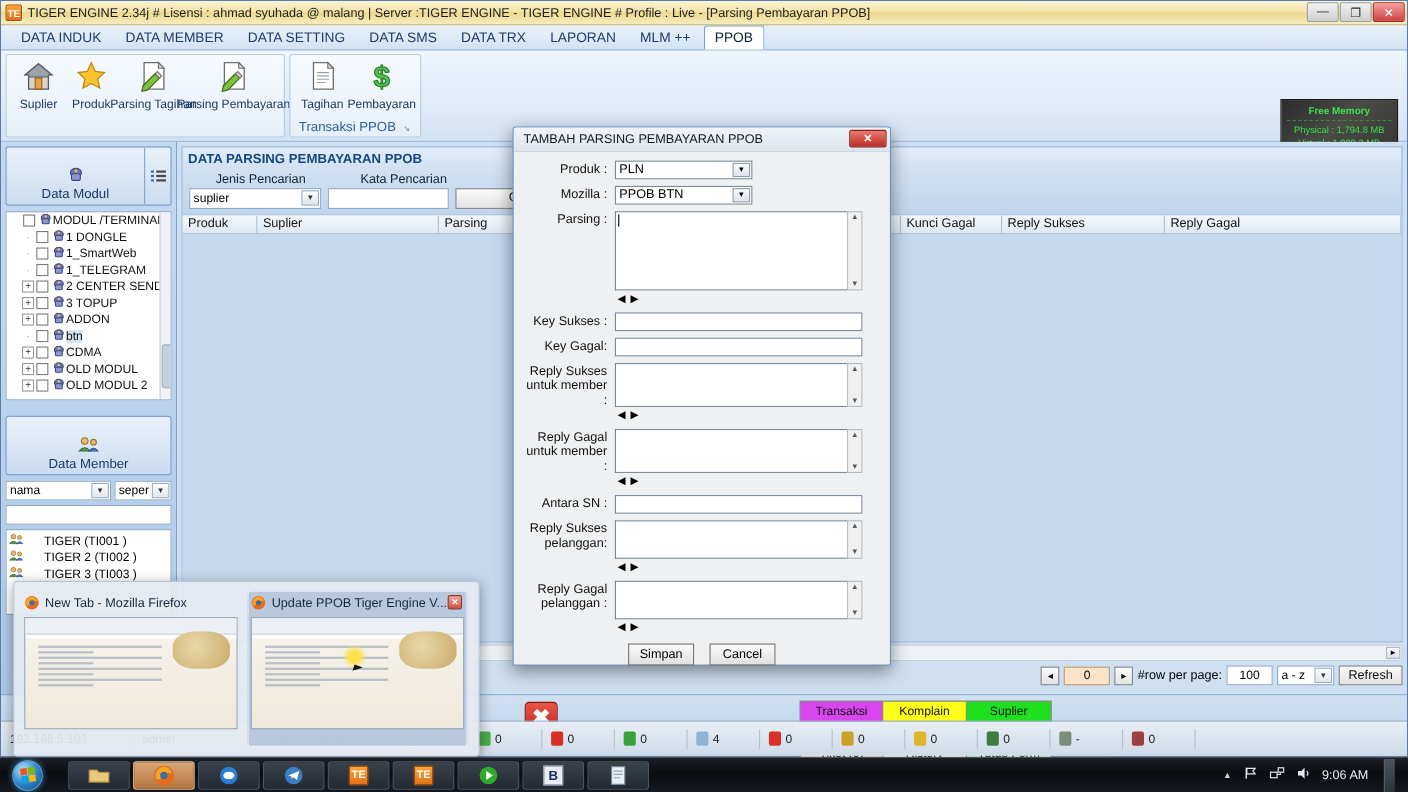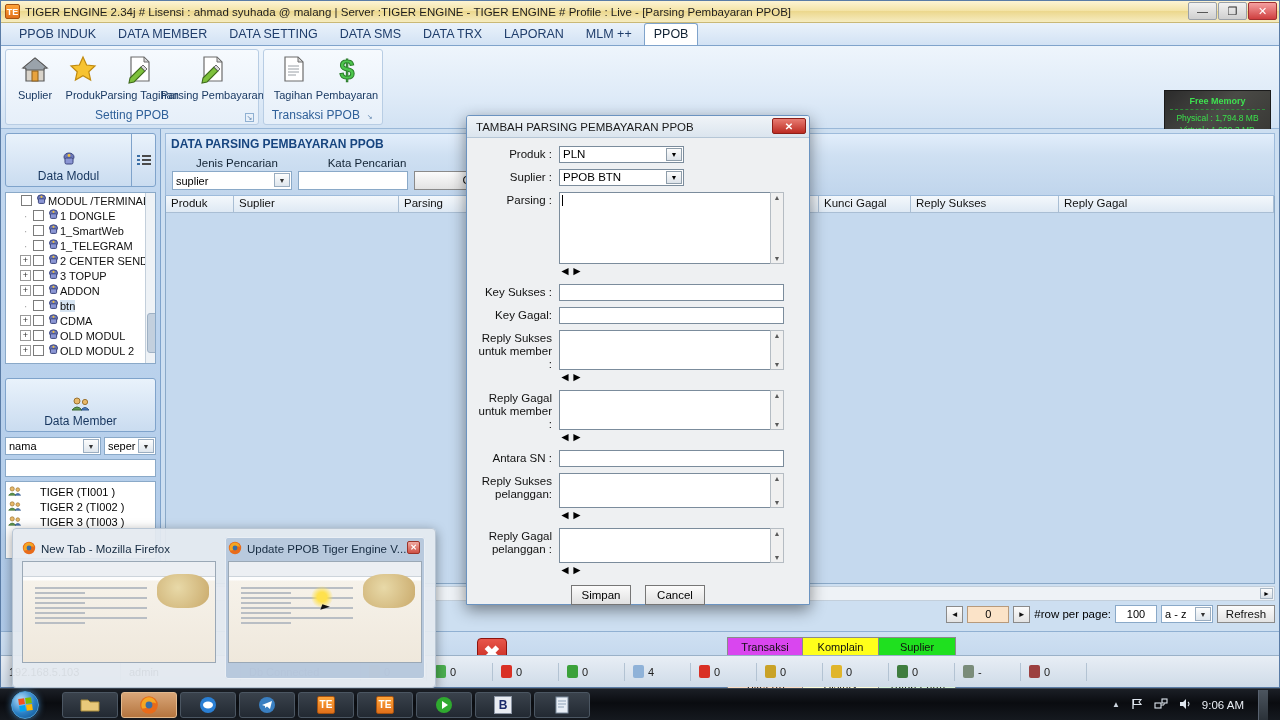--- a/index.html
+++ b/index.html
@@ -348,21 +348,21 @@
     <span class="ico">TE</span>
     <span class="ttl">TIGER ENGINE 2.34j # Lisensi : ahmad syuhada @ malang | Server :TIGER ENGINE - TIGER ENGINE # Profile : Live - [Parsing Pembayaran PPOB]</span>
     <span class="winbtns">
       <i>—</i>
       <i>❐</i>
       <i class="cl">✕</i>
     </span>
   </div>
 
   <div id="menubar">
-    <div class="mi">PPOB INDUK</div>
+    <div class="mi">DATA INDUK</div>
     <div class="mi">DATA MEMBER</div>
     <div class="mi">DATA SETTING</div>
     <div class="mi">DATA SMS</div>
     <div class="mi">DATA TRX</div>
     <div class="mi">LAPORAN</div>
     <div class="mi">MLM ++</div>
     <div class="mi active">PPOB</div>
   </div>
 
   <div id="ribbon">
@@ -401,24 +401,20 @@
           <span>
             <svg width="30" height="30" viewBox="0 0 30 30">
               <path d="M7 3 H20 L25 8 V27 H7 Z" fill="#fff" stroke="#6d6d6d" stroke-width="1.2"></path>
               <path d="M20 3 V8 H25 Z" fill="#d7d7d7" stroke="#6d6d6d"></path>
               <path d="M6 24 L17 13 L21 17 L10 28 L5 29 Z" fill="#7ec13c" stroke="#3f6b1c" stroke-width="1.1"></path>
               <path d="M17 13 L21 17 L23 15 L19 11 Z" fill="#d9d9d9" stroke="#6d6d6d"></path>
             </svg>
           </span>
           <span class="lbl">Parsing Pembayaran</span>
         </div>
-      </div>
-      <div class="gtitle">
-        <span>Setting PPOB</span>
-        <span class="dl">↘</span>
       </div>
     </div>
 
     <div class="rgroup" style="width:120px">
       <div class="ritems">
         <div class="ritem">
           <span>
             <svg width="30" height="30" viewBox="0 0 30 30">
               <path d="M7 3 H20 L25 8 V27 H7 Z" fill="#fff" stroke="#6d6d6d" stroke-width="1.2"></path>
               <path d="M20 3 V8 H25 Z" fill="#d7d7d7" stroke="#6d6d6d"></path>
@@ -805,21 +801,21 @@
 
     <div class="frow">
       <div class="flabel">Produk :</div>
       <div class="dcmb">
         <span>PLN</span>
         <span class="arw">▼</span>
       </div>
     </div>
 
     <div class="frow">
-      <div class="flabel">Suplier :</div>
+      <div class="flabel">Mozilla :</div>
       <div class="dcmb">
         <span>PPOB BTN</span>
         <span class="arw">▼</span>
       </div>
     </div>
 
     <div class="frow">
       <div class="flabel">Parsing :</div>
       <div>
         <div class="tarea" style="height:72px">

